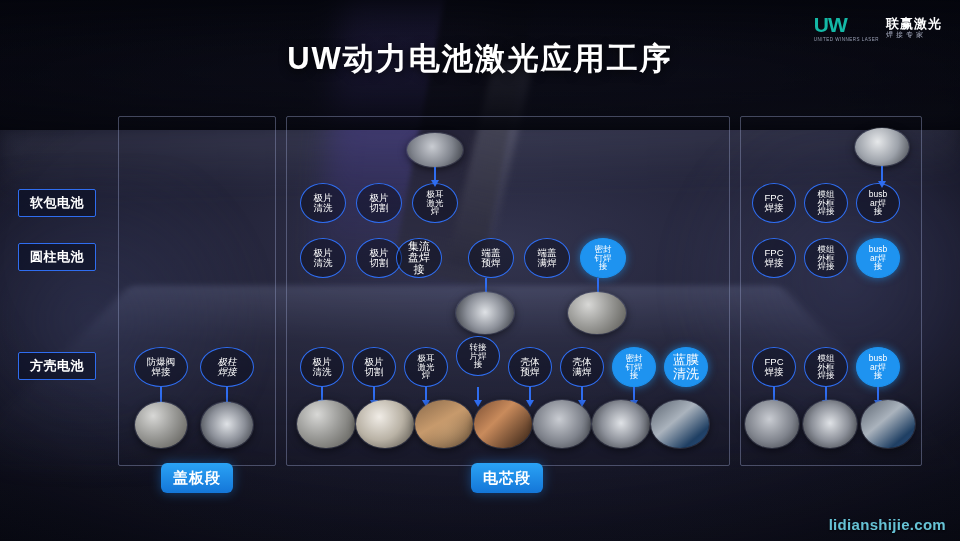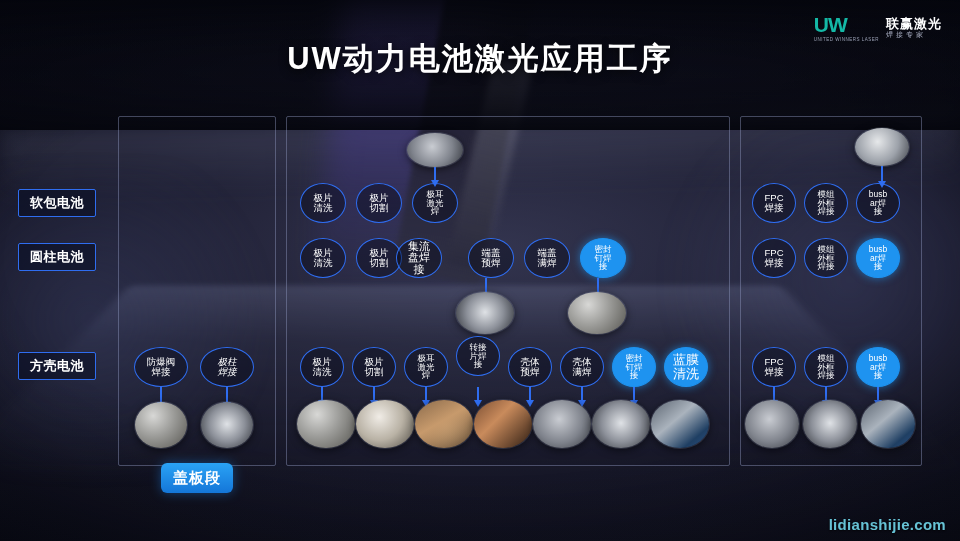--- a/index.html
+++ b/index.html
@@ -444,15 +444,16 @@
       </div>
       <div class="arrow" style="left: 773px; top: 387px; height: 14px;"></div>
       <div class="arrow" style="left: 825px; top: 387px; height: 14px;"></div>
       <div class="arrow" style="left: 877px; top: 387px; height: 14px;"></div>
       <div class="photo" style="left: 745px; top: 400px; width: 54px; height: 48px; background: radial-gradient(circle at 45% 40%, rgb(201, 204, 210) 0%, rgb(127, 131, 140) 55%, rgb(50, 53, 60) 100%);"></div>
       <div class="photo" style="left: 803px; top: 400px; width: 54px; height: 48px; background: radial-gradient(circle at 50% 48%, rgb(223, 226, 230) 0%, rgb(140, 144, 153) 50%, rgb(42, 45, 51) 100%);"></div>
       <div class="photo" style="left: 861px; top: 400px; width: 54px; height: 48px; background: linear-gradient(140deg, rgb(91, 100, 112) 0%, rgb(170, 179, 189) 42%, rgb(31, 63, 99) 78%, rgb(42, 79, 130) 100%);"></div>
     </div>
 
   <div class="stage-label" id="lbl-cover">盖板段</div>
+  <div class="stage-label" id="lbl-cell">电芯段</div>
 
   <div class="watermark">lidianshijie.com</div>
 </div>
 
 </body></html>

